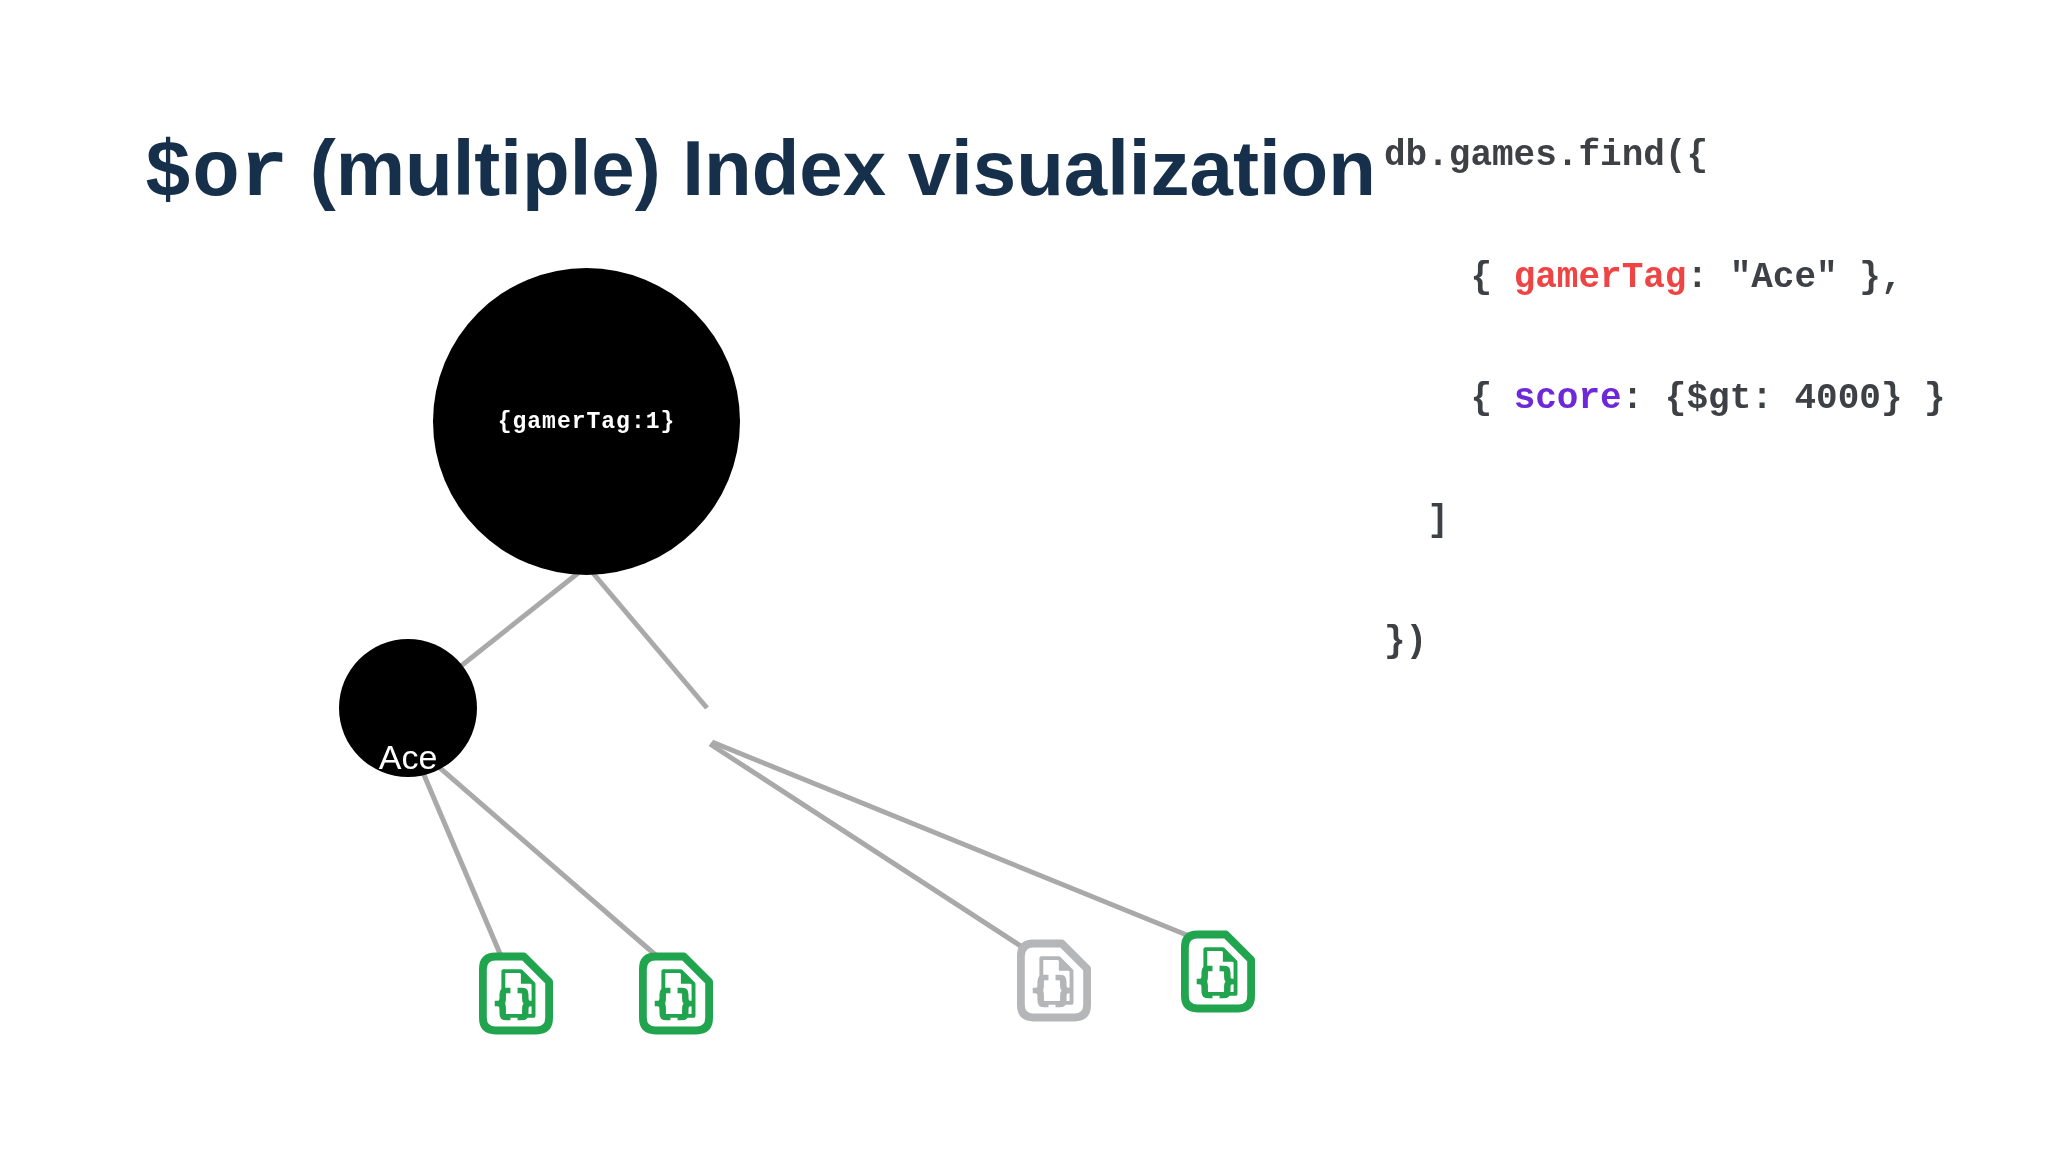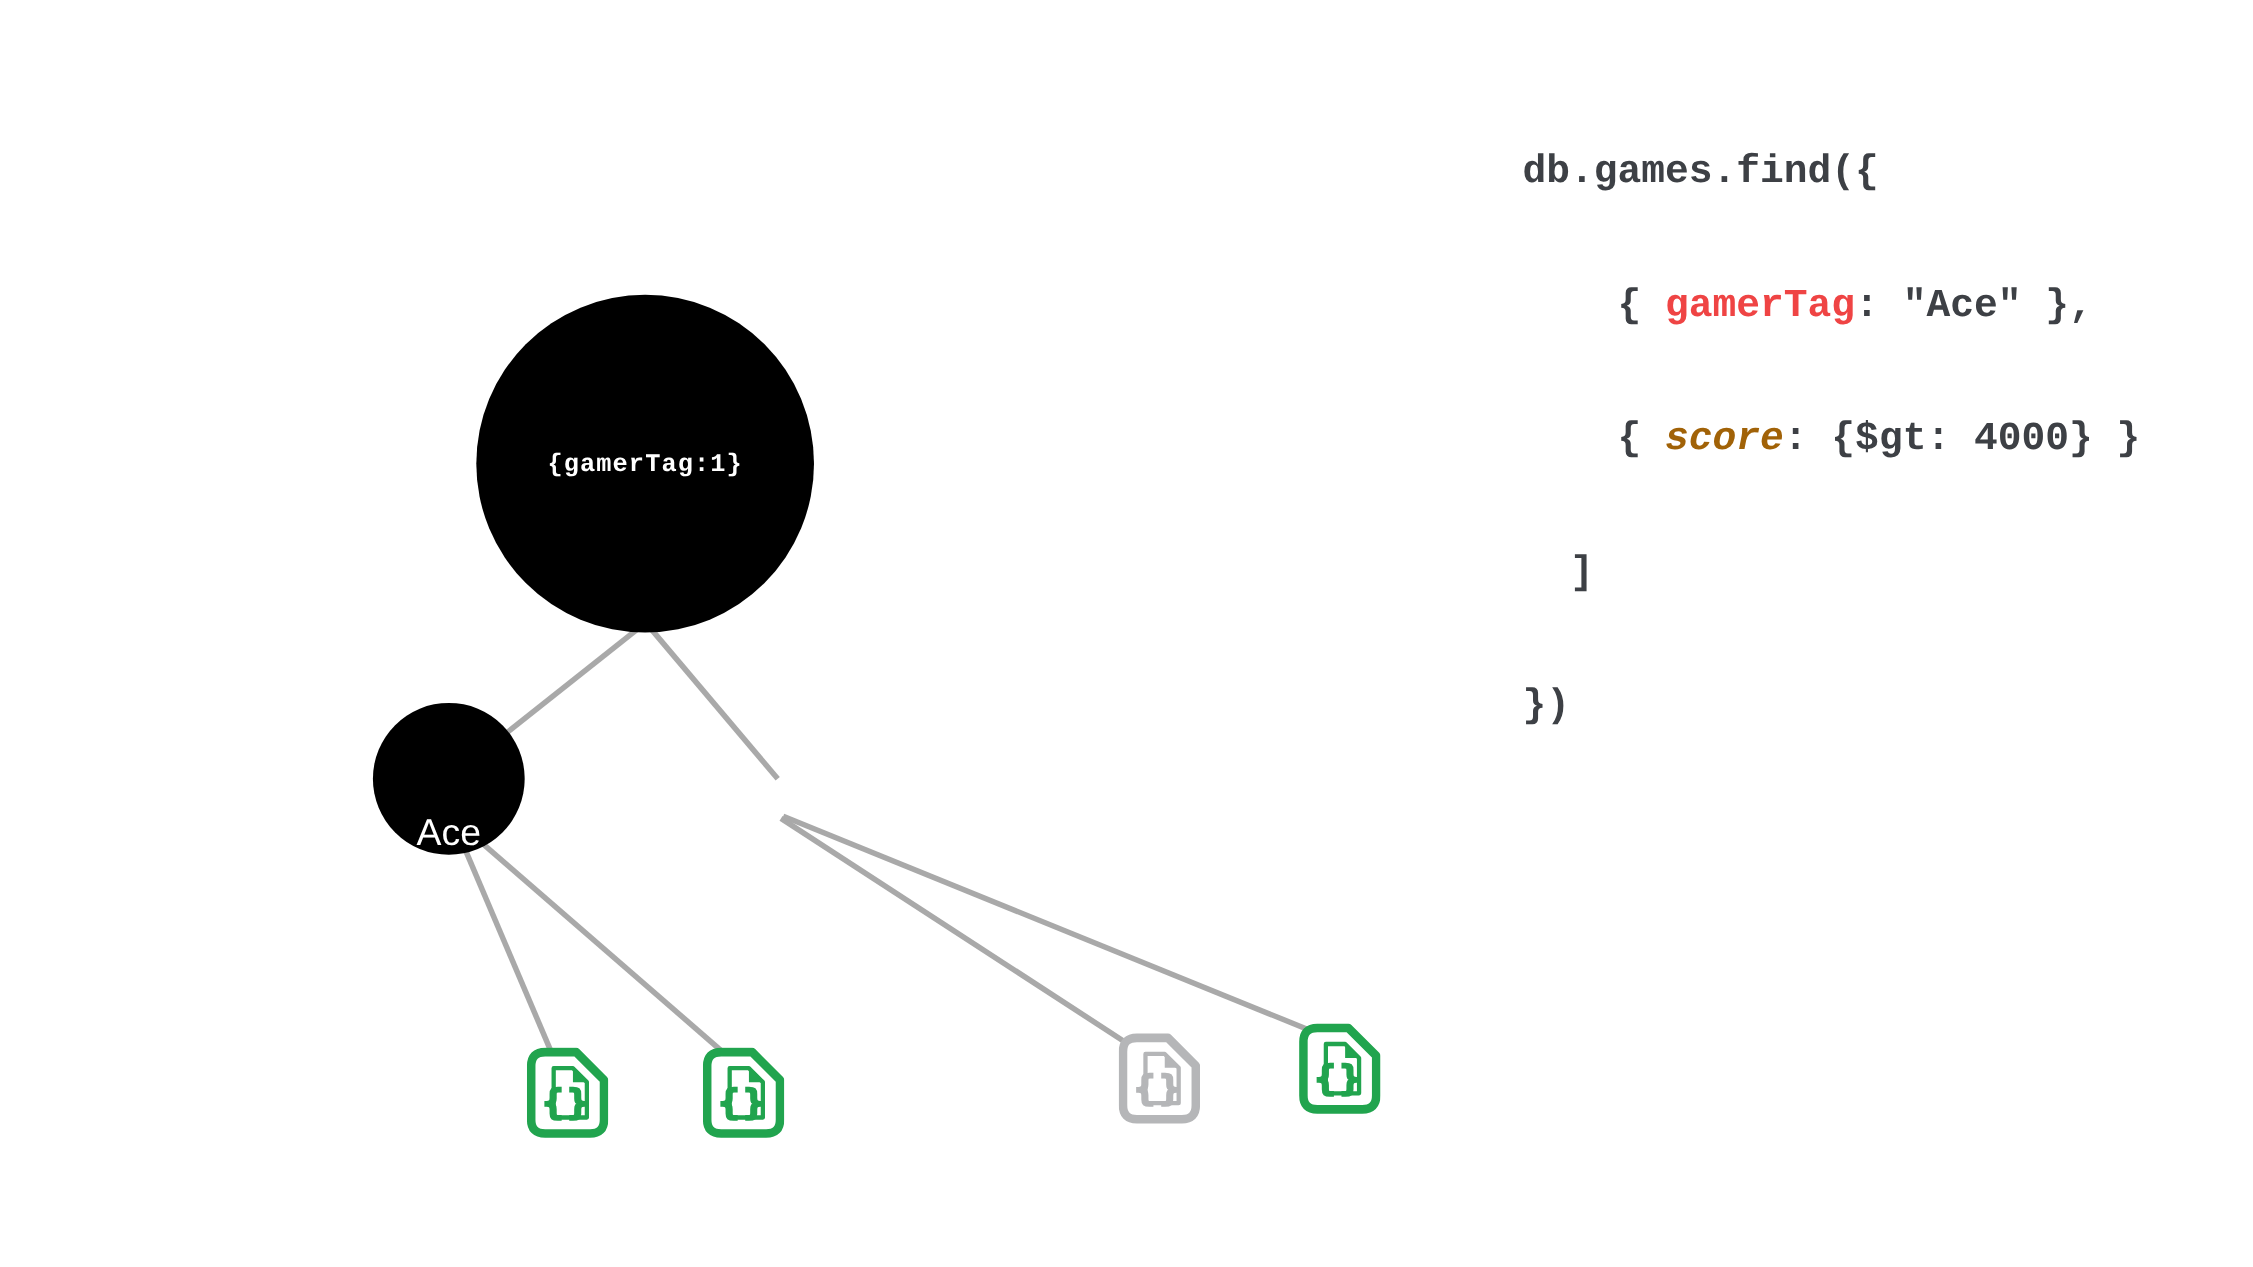--- a/index.html
+++ b/index.html
@@ -38,21 +38,21 @@
     top: 55px;
     font-family: "Liberation Mono", monospace;
     font-weight: bold;
     font-size: 36px;
     line-height: 40.5px;
     color: #3d4045;
     white-space: pre;
   }
   .code .op     { color: #d1219c; }
   .code .green  { color: #ef4444; }
-  .code .yellow { color: #a16207; font-style: italic; }
+  .code .yellow { color: #6d28d9; }
 
   
   svg.edges {
     position: absolute;
     left: 0; top: 0;
     z-index: 1;
   }
 
   
   .node {
@@ -99,20 +99,21 @@
   .doc .braces {
     font-family: "DejaVu Sans Mono", monospace;
     font-weight: bold;
   }
 </style>
 </head>
 <body>
 
 <div class="slide">
 
+  <h1 class="title"><span class="mono">$or</span><span> (multiple) Index visualization</span></h1>
 
   <div class="code">
     <div class="code-line"><span>db.games.find({</span></div>
     <div class="code-line"><span>    { </span><span class="green">gamerTag</span><span>: "Ace" },</span></div>
     <div class="code-line"><span>    { </span><span class="yellow">score</span><span>: {$gt: 4000} }</span></div>
     <div class="code-line"><span>  ]</span></div>
     <div class="code-line"><span>})</span></div>
   </div>
 
   <svg class="edges" width="2048" height="1152" viewBox="0 0 2048 1152">

